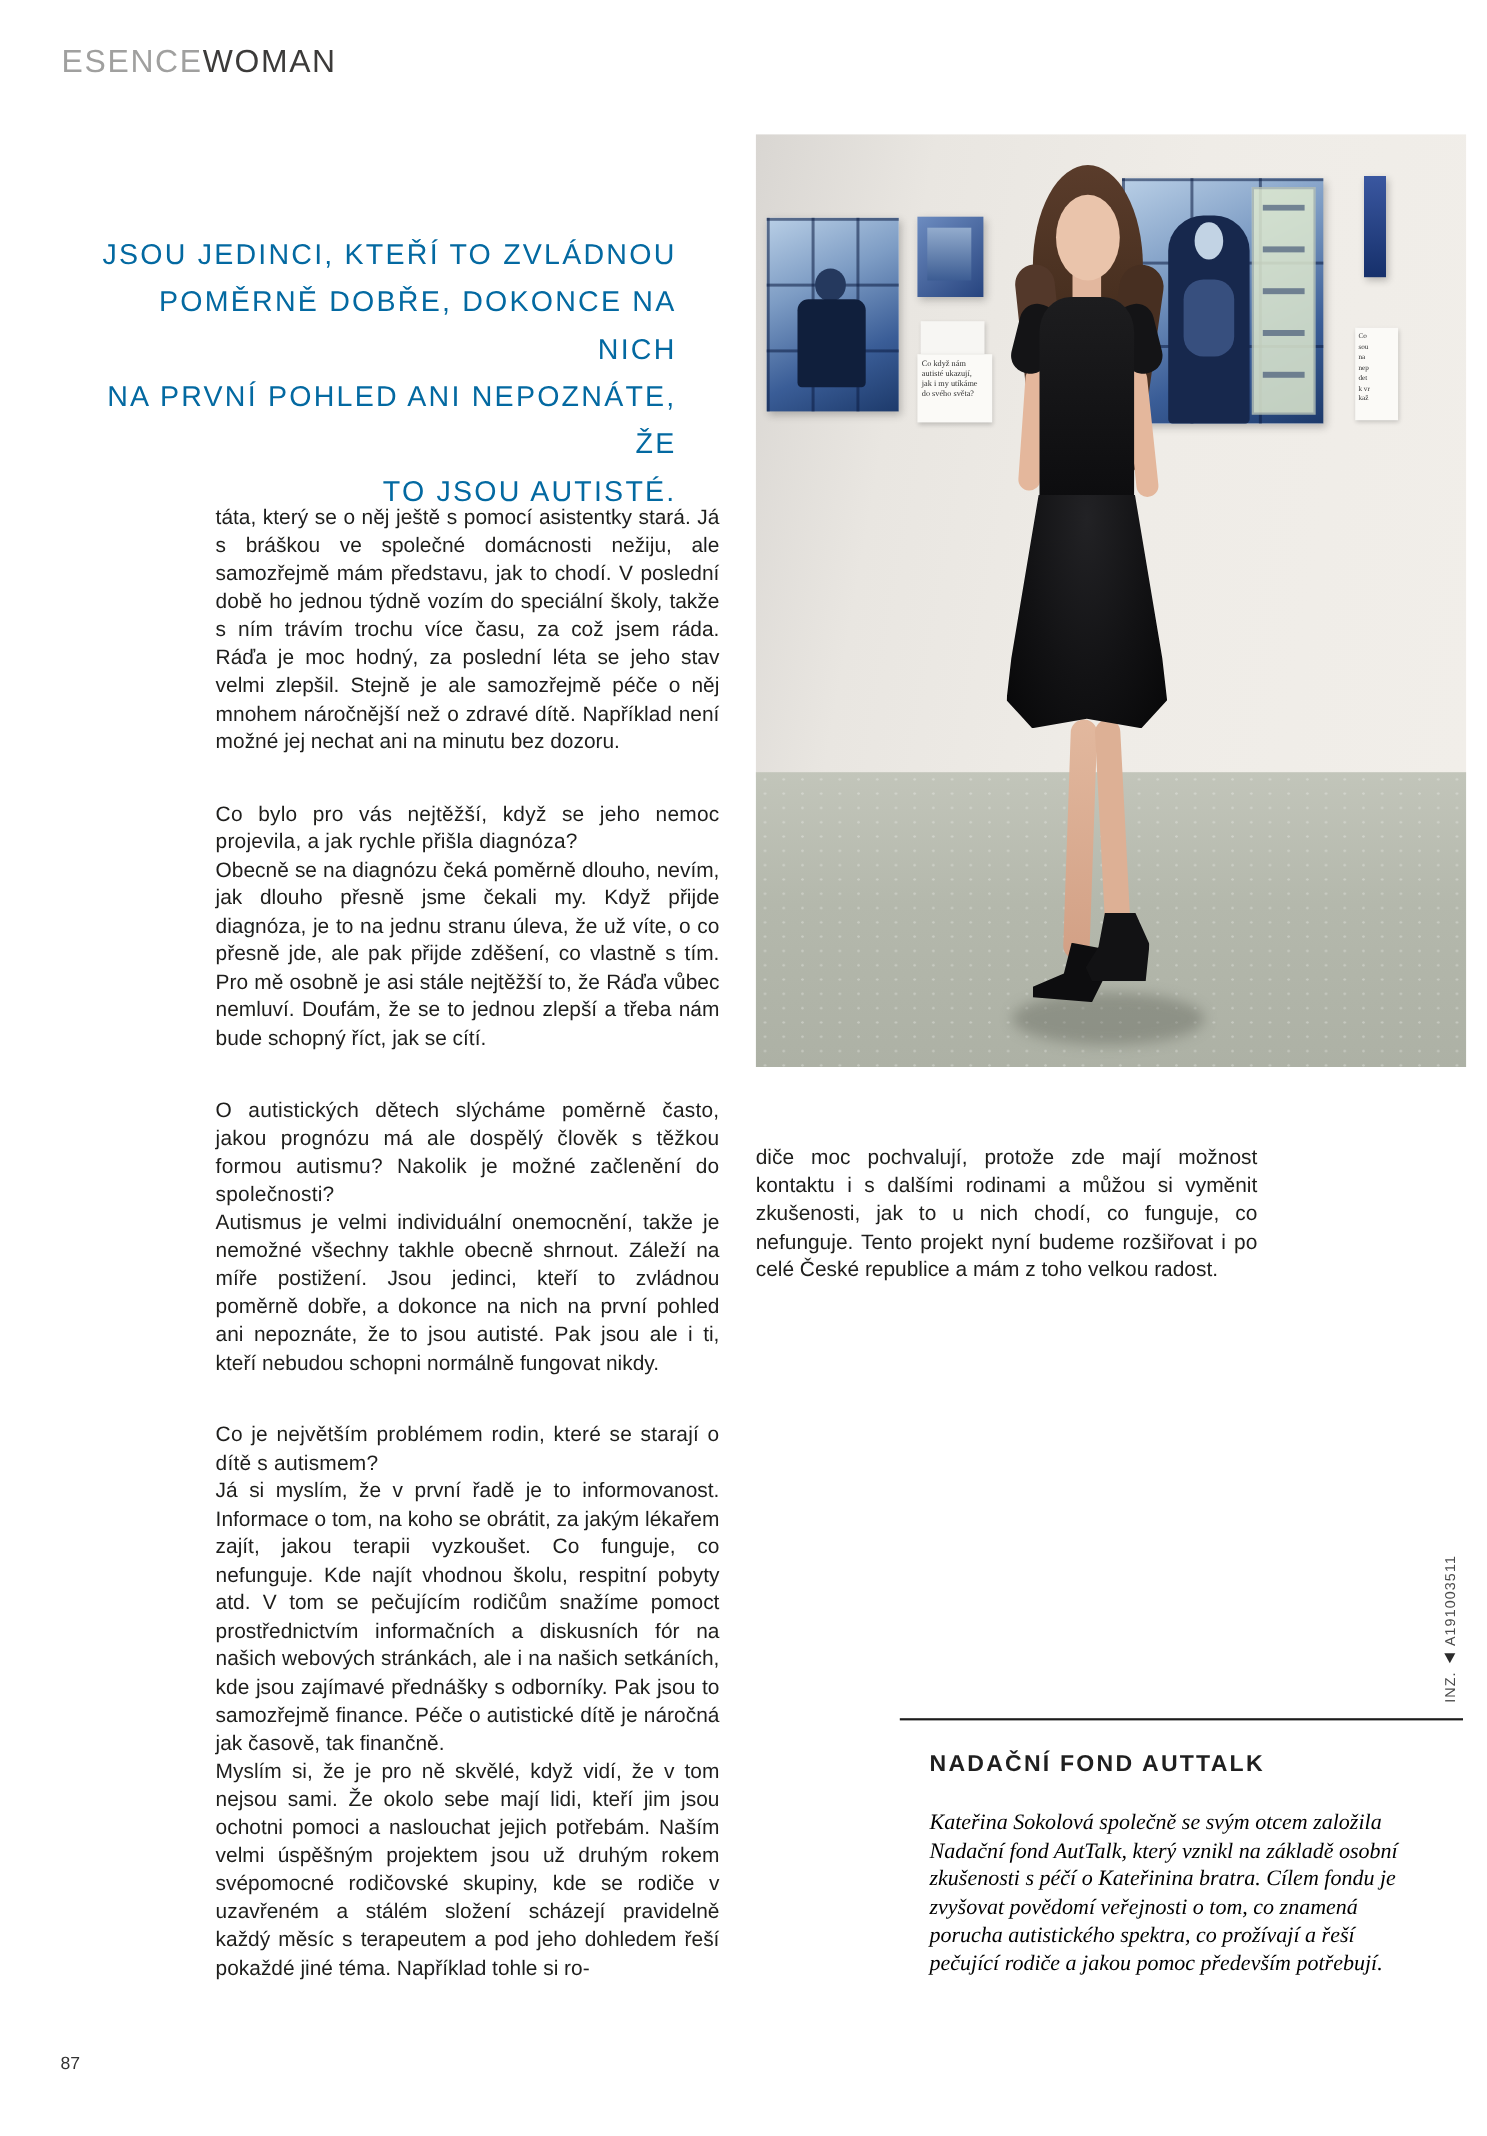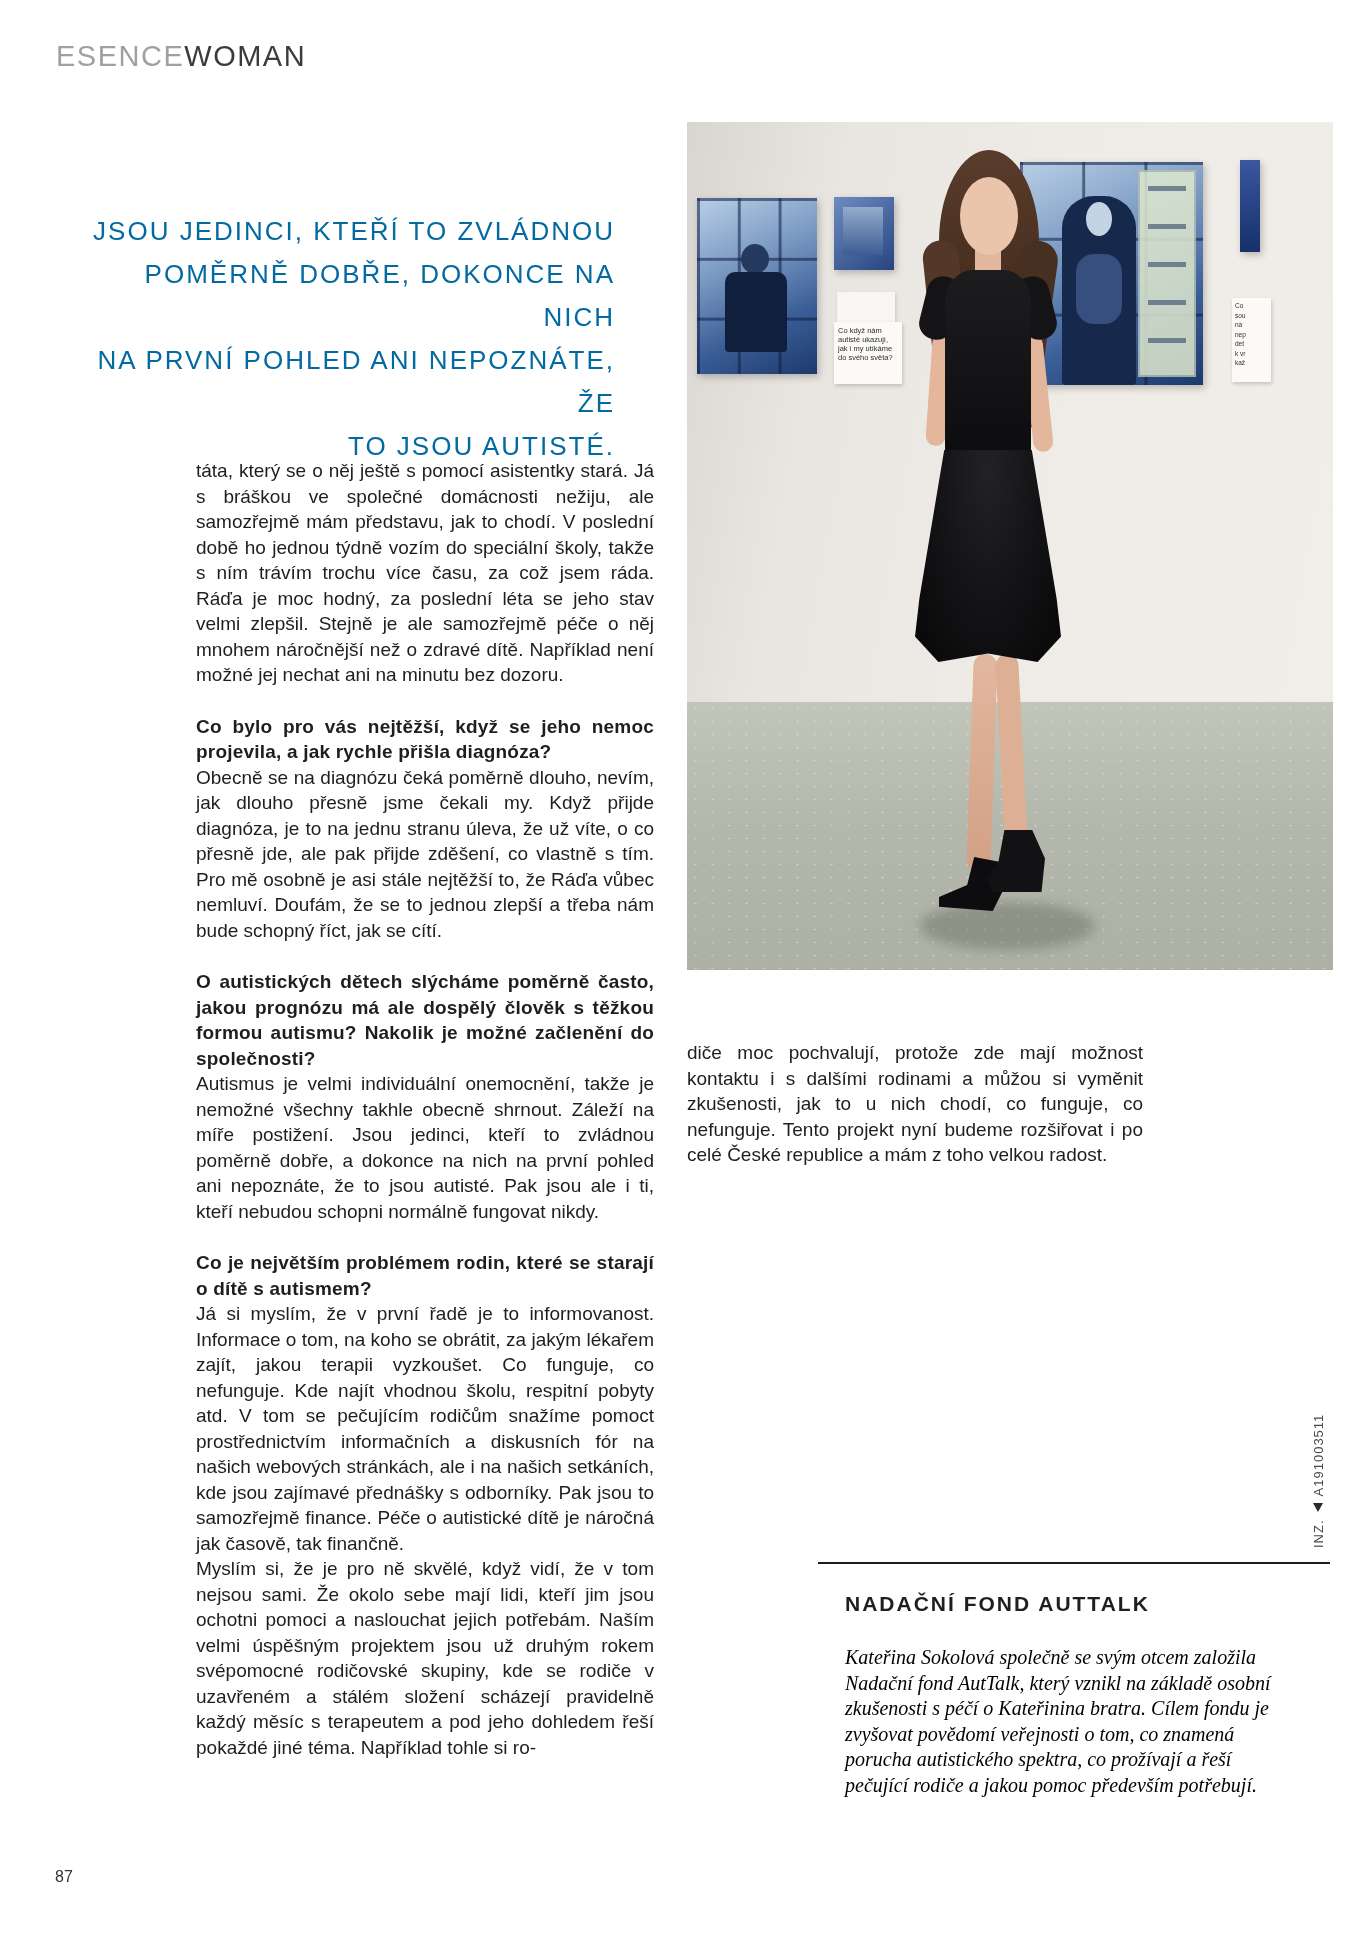--- a/index.html
+++ b/index.html
@@ -16,23 +16,23 @@
   
   .pullquote{
     position:absolute;left:70px;top:210px;width:545px;text-align:right;
     color:#0369a1;font-size:26px;line-height:43px;letter-spacing:2px;white-space:pre-line;
   }
   
   .col{position:absolute;text-align:justify;font-size:19px;line-height:25.5px;}
   .col-left{left:196px;top:458px;width:458px;}
   .col-right{left:687px;top:1040px;width:456px;}
   .col p{margin:0;}
-  .col p.q{font-weight:bold;letter-spacing:0.2px;margin-top:26px;}
+  .col p.q{font-weight:normal;letter-spacing:0.2px;margin-top:40px;}
   
-  .photo{position:absolute;left:687px;top:122px;width:646px;height:848px;overflow:hidden;}
+  .photo{position:absolute;left:687px;top:122px;width:646px;height:848px;overflow:hidden;font-family:Liberation Serif, serif;}
   .photo *{position:absolute;}
   .wall{left:0;top:0;width:646px;height:585px;
     background:linear-gradient(100deg,#d9d6d2 0%,#e9e6e1 22%,#efece7 55%,#f1eee9 100%);}
   .floor{left:0;top:580px;width:646px;height:268px;
     background:
       radial-gradient(rgba(255,255,255,.28) 1px,transparent 1.6px),
       linear-gradient(180deg,#c2c5ba 0%,#b4b8ac 45%,#adb1a5 100%);
     background-size:17px 13px,100% 100%;}
   .frame{box-shadow:2px 3px 7px rgba(40,40,40,.28);}
   .grid-blue{

